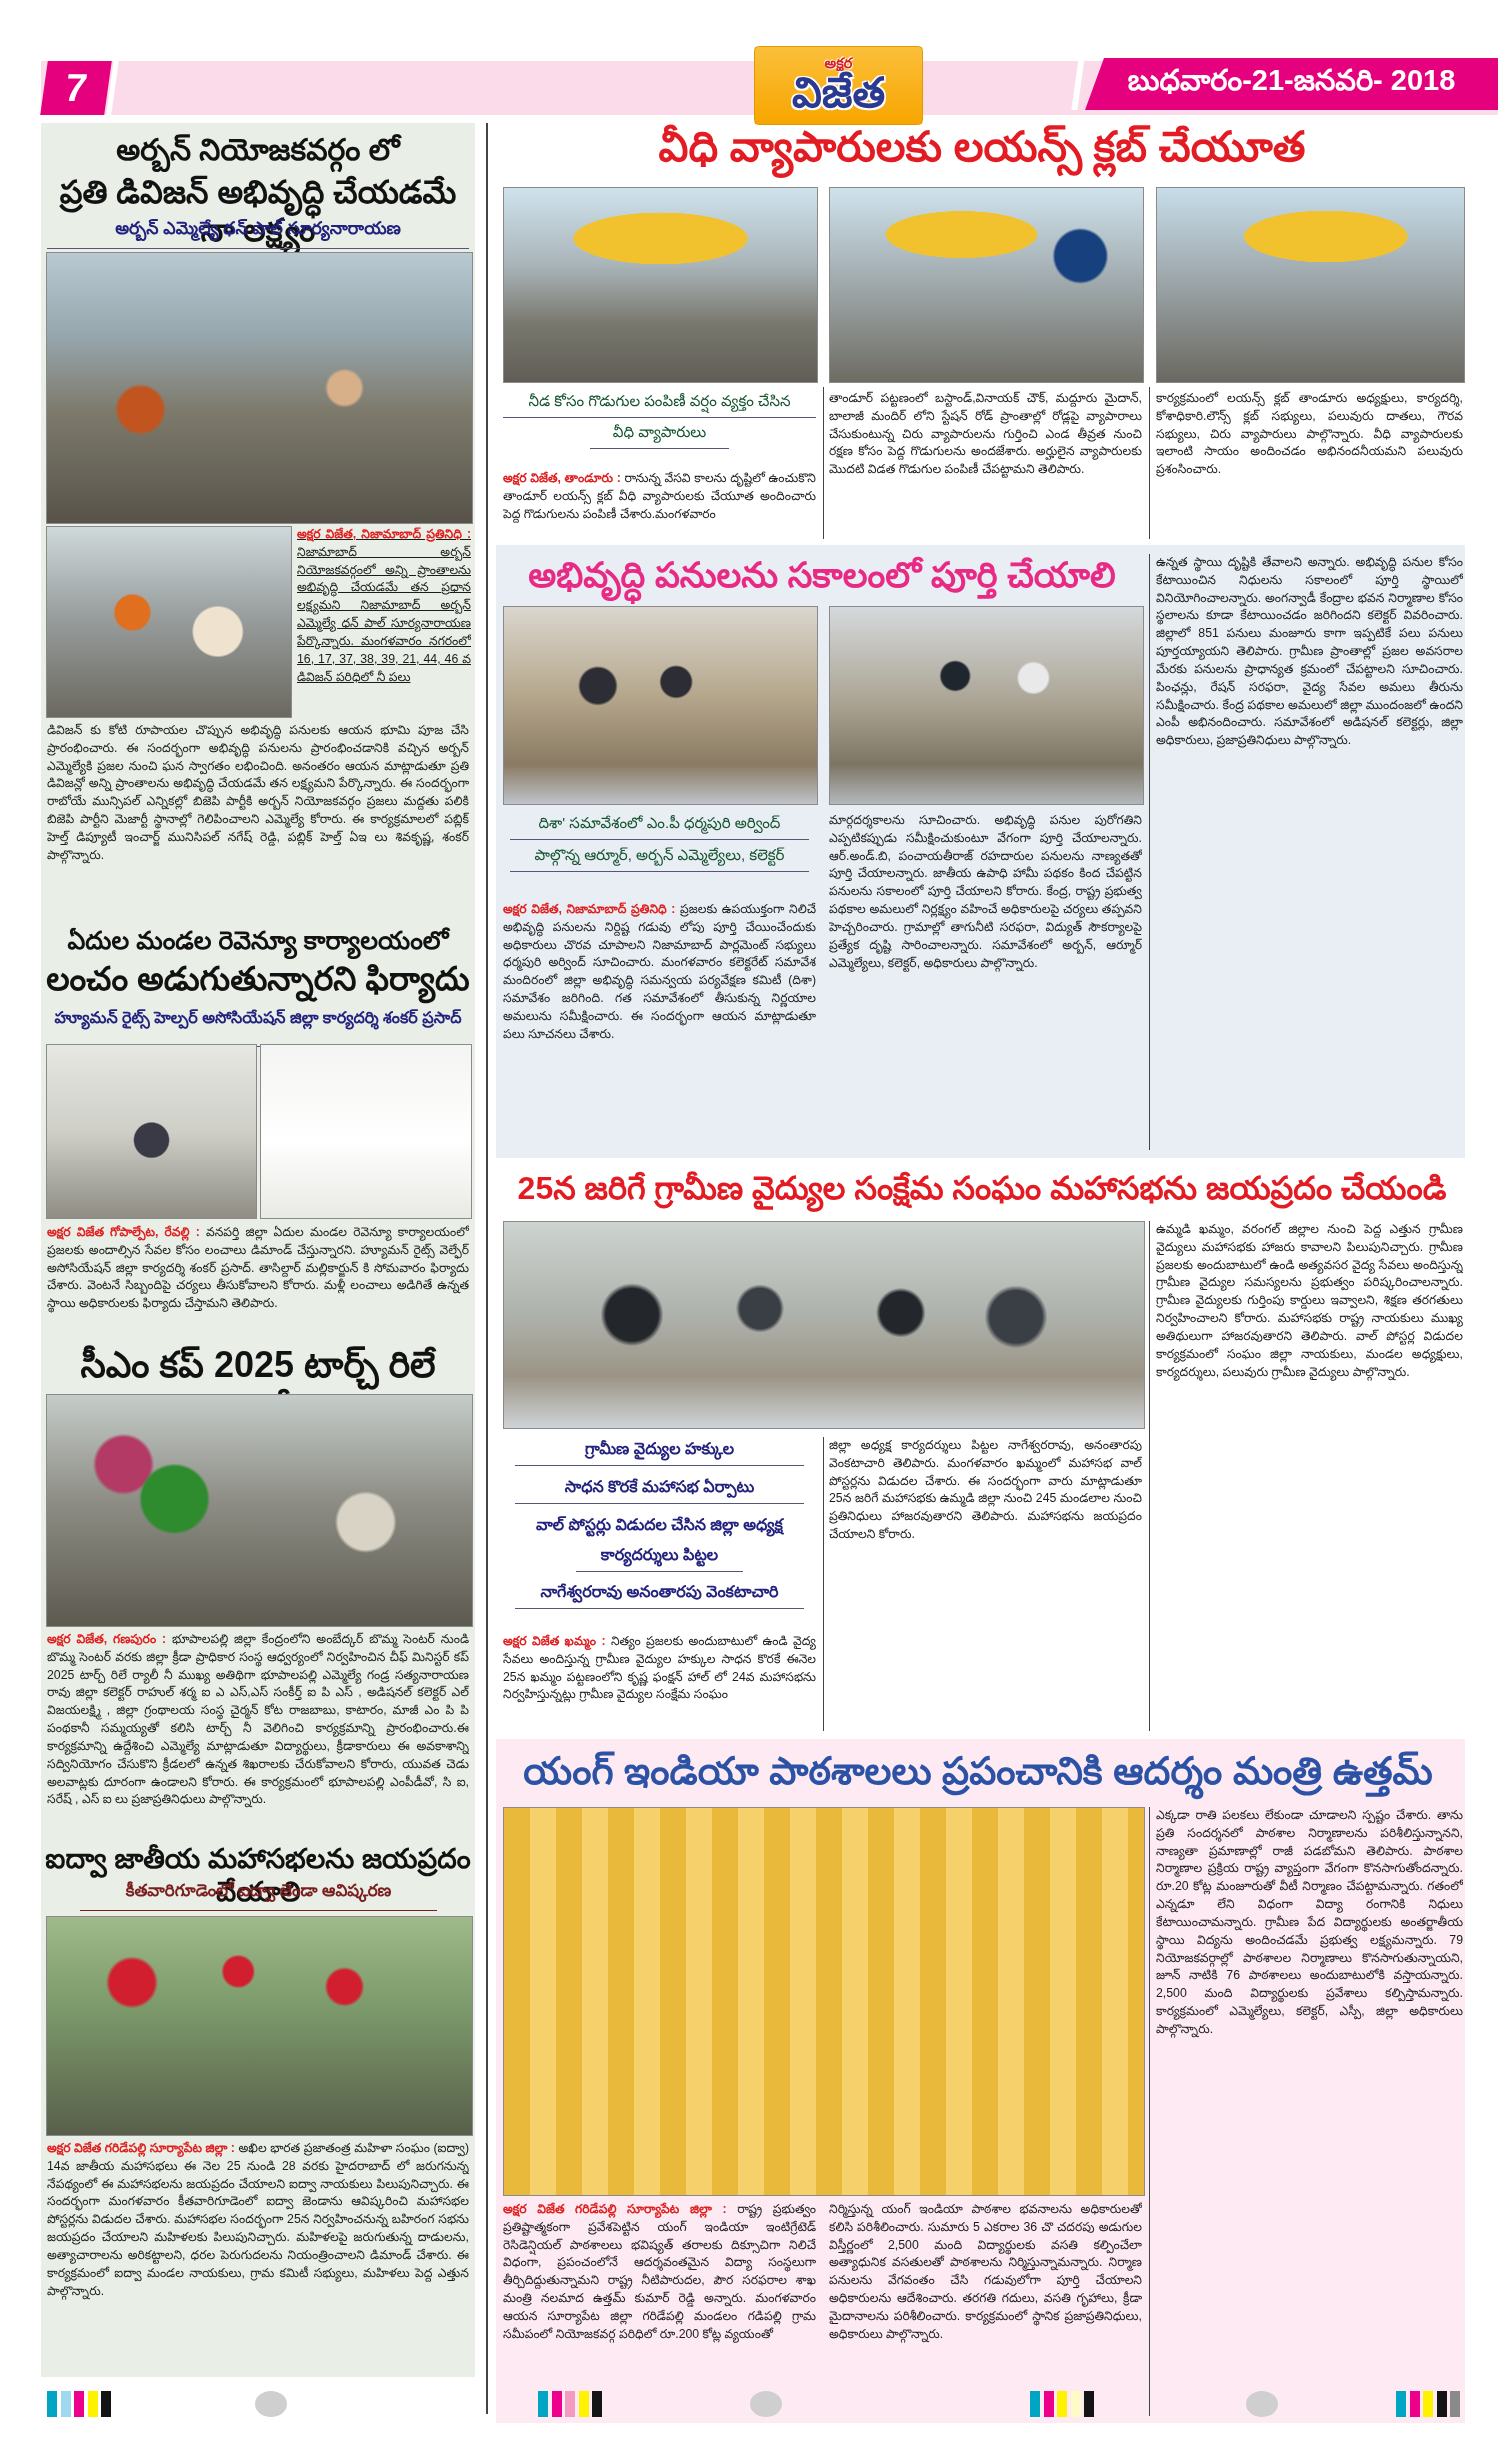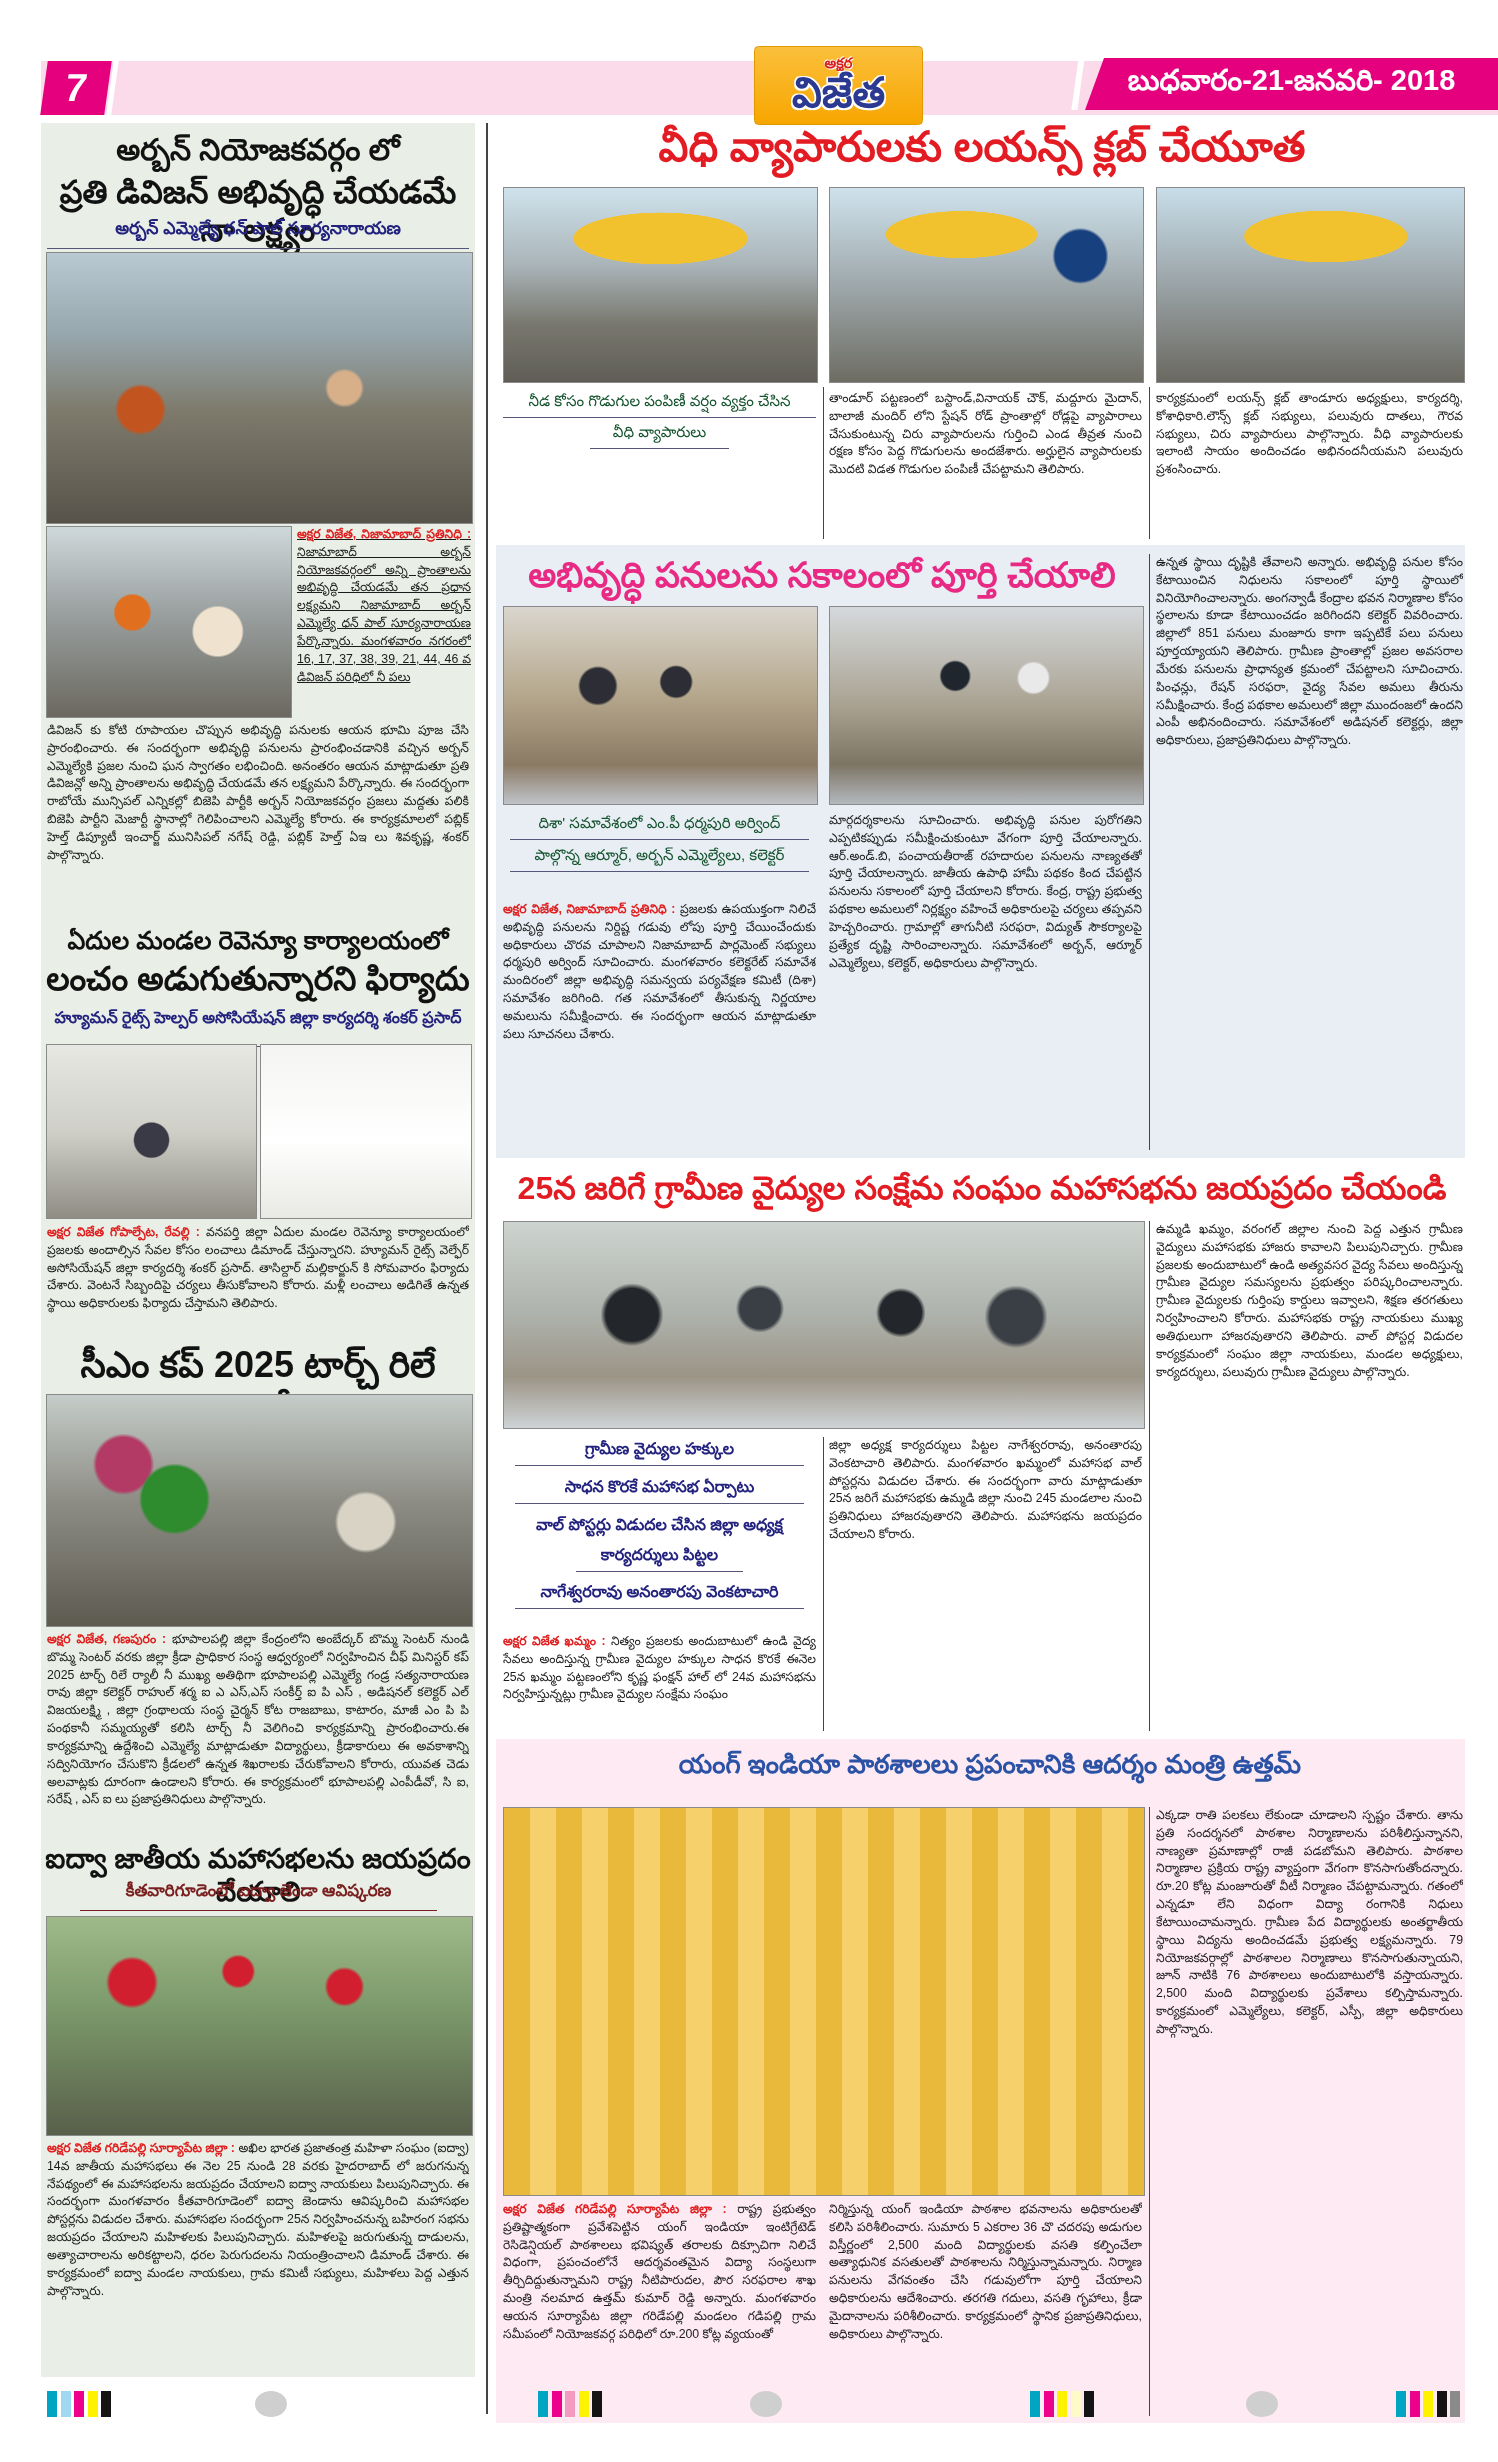--- a/index.html
+++ b/index.html
@@ -104,20 +104,24 @@
   </div>
 
   <div class="abs hl hl-red" style="left:500px;top:122px;width:964px;font-size:42px;">వీధి వ్యాపారులకు  లయన్స్ క్లబ్ చేయూత</div>
   <div class="abs ph" style="left:503px;top:187px;width:313px;height:194px;background:radial-gradient(ellipse 46% 22% at 50% 26%,#f2c12e 0 60%,transparent 61%),linear-gradient(180deg,#cfe2ec 0%,#a9b4b8 40%,#79786f 70%,#5f5d55 100%);"></div>
   <div class="abs ph" style="left:829px;top:187px;width:313px;height:194px;background:radial-gradient(ellipse 40% 20% at 42% 24%,#f2c12e 0 60%,transparent 61%),radial-gradient(circle at 80% 35%,#17407e 0 9%,transparent 10%),linear-gradient(180deg,#cfe2ec 0%,#a3aeb2 45%,#6e6c63 100%);"></div>
   <div class="abs ph" style="left:1156px;top:187px;width:307px;height:194px;background:radial-gradient(ellipse 44% 22% at 55% 25%,#f2c12e 0 60%,transparent 61%),linear-gradient(180deg,#c7dde9 0%,#9fa9ad 45%,#6a6860 100%);"></div>
   <div class="abs" style="left:503px;top:390px;width:313px;">
     <span class="capline" style="margin:0 0 2.9px 0;">నీడ కోసం గొడుగుల పంపిణీ వర్షం వ్యక్తం చేసిన</span>
     <span class="capline" style="margin:0 87px 5.8px 87px;">వీధి వ్యాపారులు</span>
   </div>
+  <div class="abs bodytxt" style="left:503px;top:470px;width:313px;height:70px;overflow:hidden;">
+    <span class="dl">అక్షర విజేత, తాండూరు :</span>
+    <span>రానున్న వేసవి కాలను దృష్టిలో ఉంచుకొని తాండూర్ లయన్స్ క్లబ్ వీధి వ్యాపారులకు చేయూత అందించారు పెద్ద గొడుగులను పంపిణీ చేశారు.మంగళవారం</span>
+  </div>
   <div class="abs bodytxt" style="left:829px;top:390px;width:313px;height:149px;overflow:hidden;">తాండూర్ పట్టణంలో బస్టాండ్,వినాయక్ చౌక్, మద్దూరు మైదాన్, బాలాజీ మందిర్ లోని స్టేషన్ రోడ్ ప్రాంతాల్లో రోడ్లపై వ్యాపారాలు చేసుకుంటున్న చిరు వ్యాపారులను గుర్తించి ఎండ తీవ్రత నుంచి రక్షణ కోసం పెద్ద గొడుగులను అందజేశారు. అర్హులైన వ్యాపారులకు మొదటి విడత గొడుగుల పంపిణీ చేపట్టామని తెలిపారు.</div>
   <div class="abs bodytxt" style="left:1156px;top:390px;width:307px;height:149px;overflow:hidden;">కార్యక్రమంలో లయన్స్ క్లబ్ తాండూరు అధ్యక్షులు, కార్యదర్శి, కోశాధికారి.లౌన్స్ క్లబ్ సభ్యులు, పలువురు దాతలు, గౌరవ సభ్యులు, చిరు వ్యాపారులు పాల్గొన్నారు. వీధి వ్యాపారులకు ఇలాంటి సాయం అందించడం అభినందనీయమని పలువురు ప్రశంసించారు.</div>
   <div class="abs colrule" style="left:823px;top:387px;height:152px;"></div>
   <div class="abs colrule" style="left:1149px;top:387px;height:152px;"></div>
 
   <div class="abs tint-blue" style="left:496px;top:545px;width:969px;height:613px;"></div>
   <div class="abs hl hl-mag" style="left:503px;top:554px;width:638px;font-size:35px;">అభివృద్ధి పనులను సకాలంలో పూర్తి చేయాలి</div>
   <div class="abs ph" style="left:503px;top:606px;width:313px;height:197px;background:radial-gradient(circle at 30% 40%,#2d2d35 0 7%,transparent 8%),radial-gradient(circle at 55% 38%,#2d2d35 0 7%,transparent 8%),linear-gradient(180deg,#dad6ce 0%,#b5a78c 45%,#8a7a64 80%,#bfc3c9 100%);"></div>
   <div class="abs ph" style="left:829px;top:606px;width:313px;height:197px;background:radial-gradient(circle at 40% 35%,#20262e 0 6%,transparent 7%),radial-gradient(circle at 65% 36%,#e9e9ea 0 6%,transparent 7%),linear-gradient(180deg,#d5d9dc 0%,#a9a291 50%,#7d7precision64 80%,#b3b8bd 100%);background:radial-gradient(circle at 40% 35%,#20262e 0 6%,transparent 7%),radial-gradient(circle at 65% 36%,#e9e9ea 0 6%,transparent 7%),linear-gradient(180deg,#d5d9dc 0%,#a9a291 50%,#7d7564 80%,#b3b8bd 100%);"></div>
   <div class="abs" style="left:503px;top:812px;width:313px;">
@@ -144,21 +148,21 @@
   <div class="abs bodytxt" style="left:503px;top:1633px;width:313px;height:99px;overflow:hidden;">
     <span class="dl">అక్షర విజేత ఖమ్మం :</span>
     <span>నిత్యం ప్రజలకు అందుబాటులో ఉండి వైద్య సేవలు అందిస్తున్న గ్రామీణ వైద్యుల హక్కుల సాధన కొరకే ఈనెల 25న ఖమ్మం పట్టణంలోని కృష్ణ ఫంక్షన్ హాల్ లో 24వ మహాసభను నిర్వహిస్తున్నట్లు గ్రామీణ వైద్యుల సంక్షేమ సంఘం</span>
   </div>
   <div class="abs bodytxt" style="left:829px;top:1437px;width:313px;height:294px;overflow:hidden;">జిల్లా అధ్యక్ష కార్యదర్శులు పిట్టల నాగేశ్వరరావు, అనంతారపు వెంకటాచారి తెలిపారు. మంగళవారం ఖమ్మంలో మహాసభ వాల్ పోస్టర్లను విడుదల చేశారు. ఈ సందర్భంగా వారు మాట్లాడుతూ 25న జరిగే మహాసభకు ఉమ్మడి జిల్లా నుంచి 245 మండలాల నుంచి ప్రతినిధులు హాజరవుతారని తెలిపారు. మహాసభను జయప్రదం చేయాలని కోరారు.</div>
   <div class="abs bodytxt" style="left:1156px;top:1221px;width:307px;height:510px;overflow:hidden;">ఉమ్మడి ఖమ్మం, వరంగల్ జిల్లాల నుంచి పెద్ద ఎత్తున గ్రామీణ వైద్యులు మహాసభకు హాజరు కావాలని పిలుపునిచ్చారు. గ్రామీణ ప్రజలకు అందుబాటులో ఉండి అత్యవసర వైద్య సేవలు అందిస్తున్న గ్రామీణ వైద్యుల సమస్యలను ప్రభుత్వం పరిష్కరించాలన్నారు. గ్రామీణ వైద్యులకు గుర్తింపు కార్డులు ఇవ్వాలని, శిక్షణ తరగతులు నిర్వహించాలని కోరారు. మహాసభకు రాష్ట్ర నాయకులు ముఖ్య అతిథులుగా హాజరవుతారని తెలిపారు. వాల్ పోస్టర్ల విడుదల కార్యక్రమంలో సంఘం జిల్లా నాయకులు, మండల అధ్యక్షులు, కార్యదర్శులు, పలువురు గ్రామీణ వైద్యులు పాల్గొన్నారు.</div>
   <div class="abs colrule" style="left:823px;top:1437px;height:294px;"></div>
   <div class="abs colrule" style="left:1149px;top:1221px;height:510px;"></div>
 
   <div class="abs tint-pink" style="left:496px;top:1739px;width:969px;height:684px;"></div>
-  <div class="abs hl hl-blue" style="left:508px;top:1749px;width:964px;font-size:26px;">యంగ్ ఇండియా పాఠశాలలు ప్రపంచానికి ఆదర్శం మంత్రి ఉత్తమ్</div>
+  <div class="abs hl hl-blue" style="left:496px;top:1749px;width:964px;font-size:38px;">యంగ్ ఇండియా పాఠశాలలు ప్రపంచానికి ఆదర్శం మంత్రి ఉత్తమ్</div>
   <div class="abs ph" style="left:503px;top:1807px;width:640px;height:387px;background:repeating-linear-gradient(90deg,#e8b93a 0 26px,#f6d06a 26px 52px),linear-gradient(180deg,transparent 0 46%,#4a4640 46% 82%,#d88aa6 82% 90%,#e9b34c 90% 100%);"></div>
   <div class="abs bodytxt" style="left:503px;top:2201px;width:313px;height:215px;overflow:hidden;">
     <span class="dl">అక్షర విజేత గరిడేపల్లి సూర్యాపేట జిల్లా :</span>
     <span>రాష్ట్ర ప్రభుత్వం ప్రతిష్టాత్మకంగా ప్రవేశపెట్టిన యంగ్ ఇండియా ఇంటిగ్రేటెడ్ రెసిడెన్షియల్ పాఠశాలలు భవిష్యత్ తరాలకు దిక్సూచిగా నిలిచే విధంగా, ప్రపంచంలోనే ఆదర్శవంతమైన విద్యా సంస్థలుగా తీర్చిదిద్దుతున్నామని రాష్ట్ర నీటిపారుదల, పౌర సరఫరాల శాఖ మంత్రి నలమాద ఉత్తమ్ కుమార్ రెడ్డి అన్నారు. మంగళవారం ఆయన సూర్యాపేట జిల్లా గరిడేపల్లి మండలం గడిపల్లి గ్రామ సమీపంలో నియోజకవర్గ పరిధిలో రూ.200 కోట్ల వ్యయంతో</span>
   </div>
   <div class="abs bodytxt" style="left:829px;top:2201px;width:313px;height:215px;overflow:hidden;">నిర్మిస్తున్న యంగ్ ఇండియా పాఠశాల భవనాలను అధికారులతో కలిసి పరిశీలించారు. సుమారు 5 ఎకరాల 36 చొ చదరపు అడుగుల విస్తీర్ణంలో 2,500 మంది విద్యార్థులకు వసతి కల్పించేలా అత్యాధునిక వసతులతో పాఠశాలను నిర్మిస్తున్నామన్నారు. నిర్మాణ పనులను వేగవంతం చేసి గడువులోగా పూర్తి చేయాలని అధికారులను ఆదేశించారు. తరగతి గదులు, వసతి గృహాలు, క్రీడా మైదానాలను పరిశీలించారు. కార్యక్రమంలో స్థానిక ప్రజాప్రతినిధులు, అధికారులు పాల్గొన్నారు.</div>
   <div class="abs bodytxt" style="left:1156px;top:1807px;width:307px;height:609px;overflow:hidden;">ఎక్కడా రాతి పలకలు లేకుండా చూడాలని స్పష్టం చేశారు. తాను ప్రతి సందర్శనలో పాఠశాల నిర్మాణాలను పరిశీలిస్తున్నానని, నాణ్యతా ప్రమాణాల్లో రాజీ పడబోమని తెలిపారు. పాఠశాల నిర్మాణాల ప్రక్రియ రాష్ట్ర వ్యాప్తంగా వేగంగా కొనసాగుతోందన్నారు. రూ.20 కోట్ల మంజూరుతో వీటీ నిర్మాణం చేపట్టామన్నారు. గతంలో ఎన్నడూ లేని విధంగా విద్యా రంగానికి నిధులు కేటాయించామన్నారు. గ్రామీణ పేద విద్యార్థులకు అంతర్జాతీయ స్థాయి విద్యను అందించడమే ప్రభుత్వ లక్ష్యమన్నారు. 79 నియోజకవర్గాల్లో పాఠశాలల నిర్మాణాలు కొనసాగుతున్నాయని, జూన్ నాటికి 76 పాఠశాలలు అందుబాటులోకి వస్తాయన్నారు. 2,500 మంది విద్యార్థులకు ప్రవేశాలు కల్పిస్తామన్నారు. కార్యక్రమంలో ఎమ్మెల్యేలు, కలెక్టర్, ఎస్పీ, జిల్లా అధికారులు పాల్గొన్నారు.</div>
   <div class="abs colrule" style="left:1149px;top:1807px;height:609px;"></div>
 
   <div class="abs bars" style="left:47px;top:2391px;">

